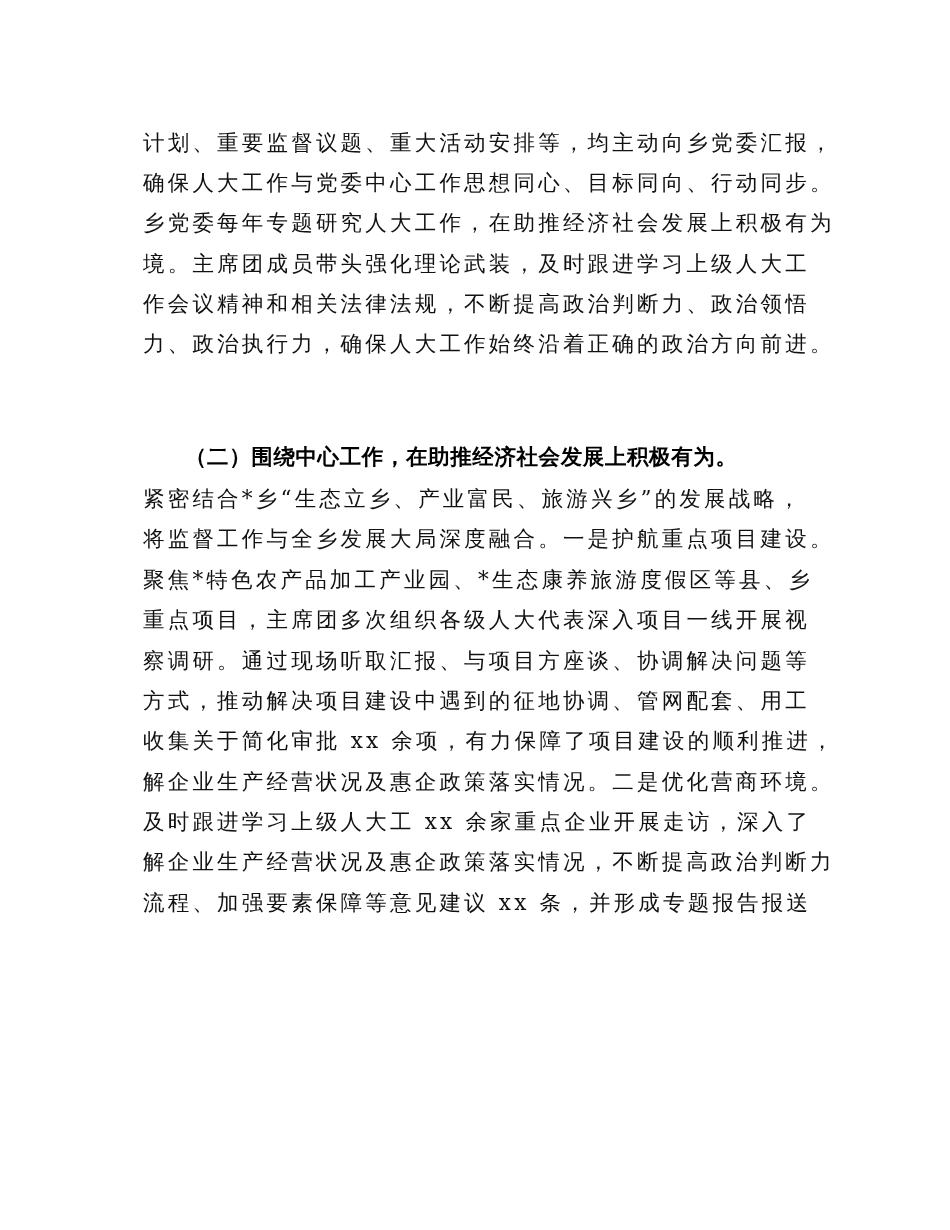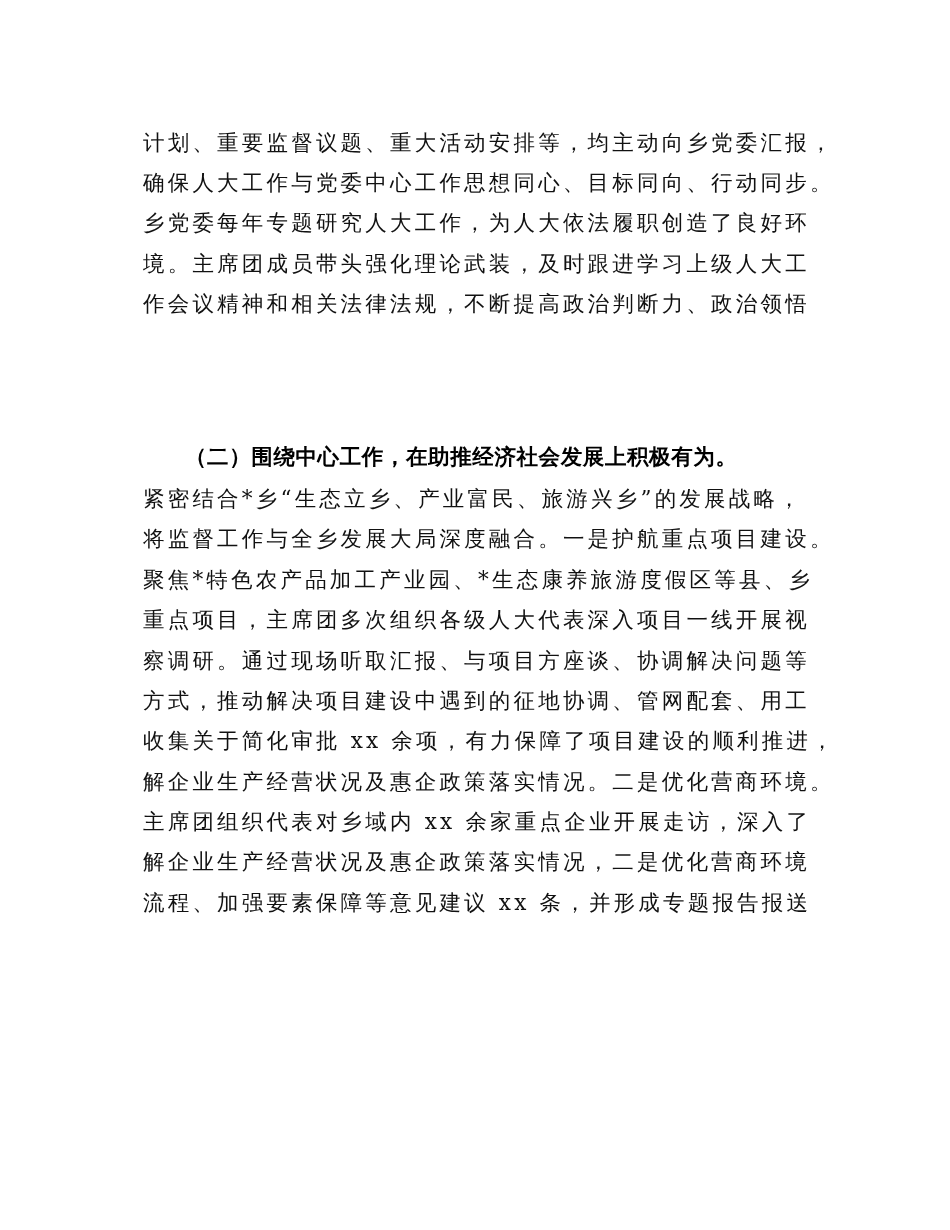--- a/index.html
+++ b/index.html
@@ -25,30 +25,31 @@
     color: #000;
   }
 </style>
 </head>
 <body>
 
 <div class="page">
 
   <div class="line" style="top:123px">计划、重要监督议题、重大活动安排等，均主动向乡党委汇报，</div>
   <div class="line" style="top:163px">确保人大工作与党委中心工作思想同心、目标同向、行动同步。</div>
-  <div class="line" style="top:203px">乡党委每年专题研究人大工作，为人大依法履职创造了良好环</div>
+  <div class="line" style="top:203px">乡党委每年专题研究人大工作，在助推经济社会发展上积极有为</div>
   <div class="line" style="top:244px">境。主席团成员带头强化理论武装，及时跟进学习上级人大工</div>
   <div class="line" style="top:284px">作会议精神和相关法律法规，不断提高政治判断力、政治领悟</div>
+  <div class="line" style="top:324px">力、政治执行力，确保人大工作始终沿着正确的政治方向前进。</div>
 
   <div class="line heading" style="top:437px">（二）围绕中心工作，在助推经济社会发展上积极有为。</div>
 
   <div class="line" style="top:479px">紧密结合*乡“生态立乡、产业富民、旅游兴乡”的发展战略，</div>
   <div class="line" style="top:519px">将监督工作与全乡发展大局深度融合。一是护航重点项目建设。</div>
   <div class="line" style="top:560px">聚焦*特色农产品加工产业园、*生态康养旅游度假区等县、乡</div>
   <div class="line" style="top:600px">重点项目，主席团多次组织各级人大代表深入项目一线开展视</div>
   <div class="line" style="top:641px">察调研。通过现场听取汇报、与项目方座谈、协调解决问题等</div>
   <div class="line" style="top:681px">方式，推动解决项目建设中遇到的征地协调、管网配套、用工</div>
   <div class="line" style="top:721px">收集关于简化审批 xx 余项，有力保障了项目建设的顺利推进，</div>
   <div class="line" style="top:762px">解企业生产经营状况及惠企政策落实情况。二是优化营商环境。</div>
-  <div class="line" style="top:802px">主席团组织代表对乡域内 xx 余家重点企业开展走访，深入了</div>
-  <div class="line" style="top:842px">解企业生产经营状况及惠企政策落实情况，二是优化营商环境</div>
+  <div class="line" style="top:802px">及时跟进学习上级人大工 xx 余家重点企业开展走访，深入了</div>
+  <div class="line" style="top:842px">解企业生产经营状况及惠企政策落实情况，不断提高政治判断力</div>
   <div class="line" style="top:883px">流程、加强要素保障等意见建议 xx 条，并形成专题报告报送</div>
 </div>
 
 </body></html>

